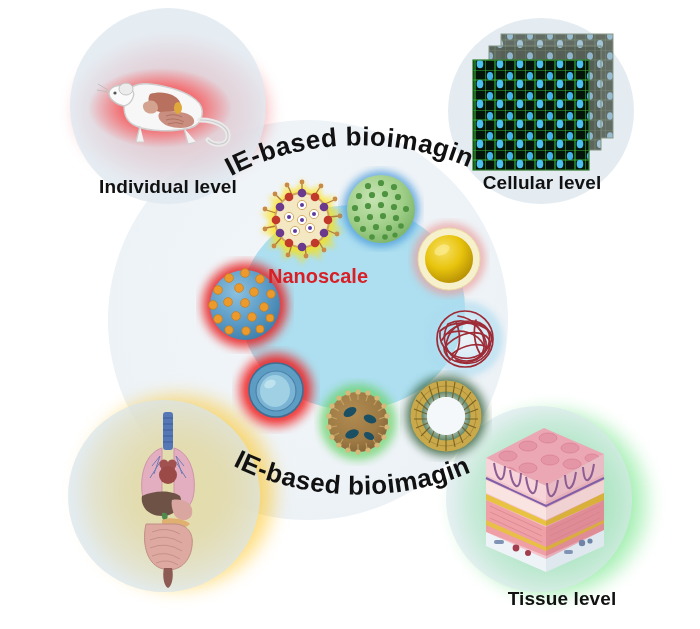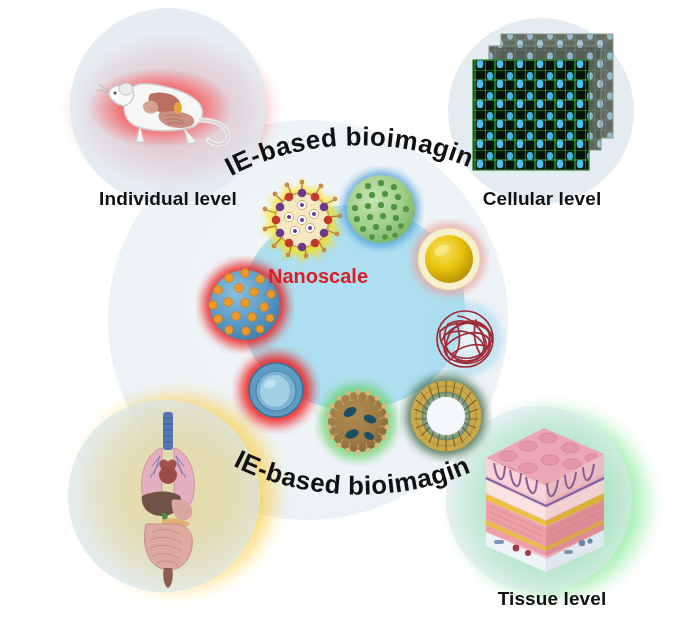--- a/index.html
+++ b/index.html
@@ -166,21 +166,21 @@
 
     <ellipse cx="90" cy="46" rx="4" ry="6" fill="#e0a83a"></ellipse>
 
     <path d="M52 64 L48 80 L56 80" fill="#f3f3f3" stroke="#cfcfcf" stroke-width="1.2"></path>
     <path d="M96 66 L100 82 L108 80" fill="#f3f3f3" stroke="#cfcfcf" stroke-width="1.2"></path>
 
     <path d="M112 58 C130 58 142 66 140 76 C138 84 126 84 120 78" fill="none" stroke="#eaeaea" stroke-width="5" stroke-linecap="round"></path>
     <path d="M112 58 C130 58 142 66 140 76 C138 84 126 84 120 78" fill="none" stroke="#cccccc" stroke-width="1.1"></path>
   </svg>
 
-  <div class="level-label" style="left:78px; top:188px; width:180px;">Individual level</div>
+  <div class="level-label" style="left:78px; top:176px; width:180px;">Individual level</div>
 
   <div class="level-circle" style="left:448px; top:18px; width:186px; height:186px; background:rgba(223,233,240,0.85);"></div>
 
   <svg class="art" style="left:465px; top:30px;" width="160" height="150" viewBox="0 0 160 150">
     <defs>
       <pattern id="cellPat" width="20" height="20" patternUnits="userSpaceOnUse">
         <rect width="20" height="20" fill="#05140a"></rect>
         <path d="M0 0 L20 0 M0 0 L0 20 M10 0 L10 20 M0 10 L20 10" stroke="#37c837" stroke-width="1.1" opacity="0.9"></path>
         <ellipse cx="5" cy="6" rx="3.1" ry="4" fill="#3fb5e8"></ellipse>
         <ellipse cx="15" cy="14" rx="3.3" ry="4.2" fill="#4cc0ef"></ellipse>
@@ -190,21 +190,21 @@
         <path d="M0 0 L20 0 M0 0 L0 20 M10 0 L10 20 M0 10 L20 10" stroke="#6e8a6e" stroke-width="1" opacity="0.7"></path>
         <ellipse cx="5" cy="6" rx="3" ry="3.8" fill="#8fb6cc"></ellipse>
         <ellipse cx="15" cy="14" rx="3.1" ry="4" fill="#9bc0d4"></ellipse>
       </pattern>
     </defs>
     <rect x="36" y="4" width="112" height="104" fill="url(#cellPatDim)" opacity="0.9" stroke="#7d8d7d" stroke-width="1"></rect>
     <rect x="24" y="16" width="112" height="104" fill="url(#cellPatDim)" opacity="0.95" stroke="#7d8d7d" stroke-width="1"></rect>
     <rect x="8" y="30" width="116" height="110" fill="url(#cellPat)" stroke="#2c7a2c" stroke-width="1.2"></rect>
   </svg>
 
-  <div class="level-label" style="left:452px; top:188px; width:180px;">Cellular level</div>
+  <div class="level-label" style="left:452px; top:172px; width:180px;">Cellular level</div>
 
   <div class="glow glow-yellow" style="left:78px; top:392px; width:200px; height:200px;"></div>
   <div class="level-circle" style="left:68px; top:400px; width:192px; height:192px; background:rgba(216,228,236,0.72);"></div>
 
   <svg class="art" style="left:128px; top:412px;" width="80" height="180" viewBox="0 0 80 180">
 
     <rect x="35" y="0" width="10" height="38" rx="3" fill="#5577b5"></rect>
     <g stroke="#3f5e99" stroke-width="1.1">
       <path d="M35 6 H45 M35 12 H45 M35 18 H45 M35 24 H45 M35 30 H45"></path>
     </g>
@@ -296,21 +296,21 @@
     <g>
       <rect x="22" y="120" width="10" height="4" rx="2" fill="#7f93b5"></rect>
       <circle cx="44" cy="128" r="3.4" fill="#a33c4d"></circle>
       <circle cx="56" cy="133" r="3" fill="#a33c4d"></circle>
       <rect x="92" y="130" width="9" height="4" rx="2" fill="#7f93b5"></rect>
       <circle cx="110" cy="123" r="3.2" fill="#6f85a8"></circle>
       <circle cx="118" cy="121" r="2.6" fill="#6f85a8"></circle>
     </g>
   </svg>
 
-  <div class="level-label" style="left:462px; top:588px; width:180px;">Tissue level</div>
+  <div class="level-label" style="left:472px; top:588px; width:180px;">Tissue level</div>
 
   <div class="np" style="left:252px; top:172px; width:100px; height:100px;">
     <svg width="100" height="100" viewBox="0 0 100 100">
       <defs>
         <radialGradient id="gYellow" cx="50%" cy="50%" r="50%">
           <stop offset="0%" stop-color="#fff600" stop-opacity="1"></stop>
           <stop offset="48%" stop-color="#ffe400" stop-opacity="0.95"></stop>
           <stop offset="72%" stop-color="#ffdf00" stop-opacity="0.55"></stop>
           <stop offset="100%" stop-color="#ffdb00" stop-opacity="0"></stop>
         </radialGradient>

